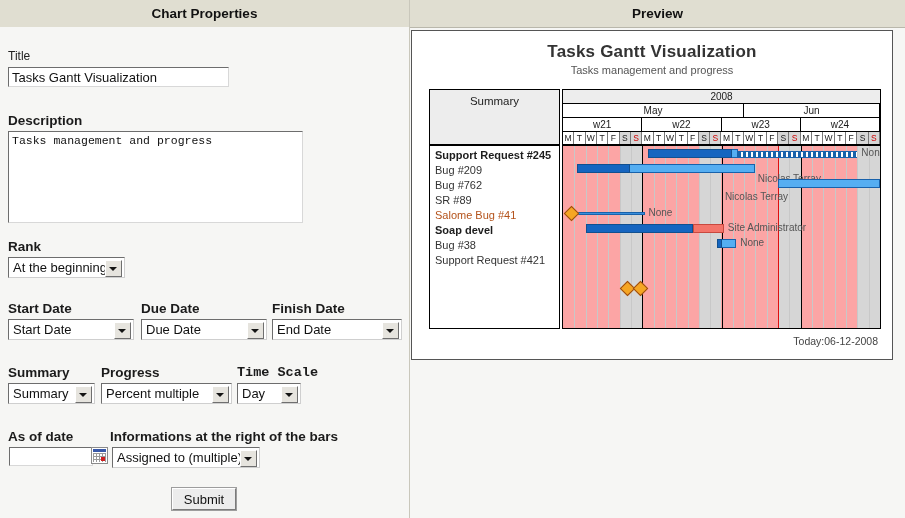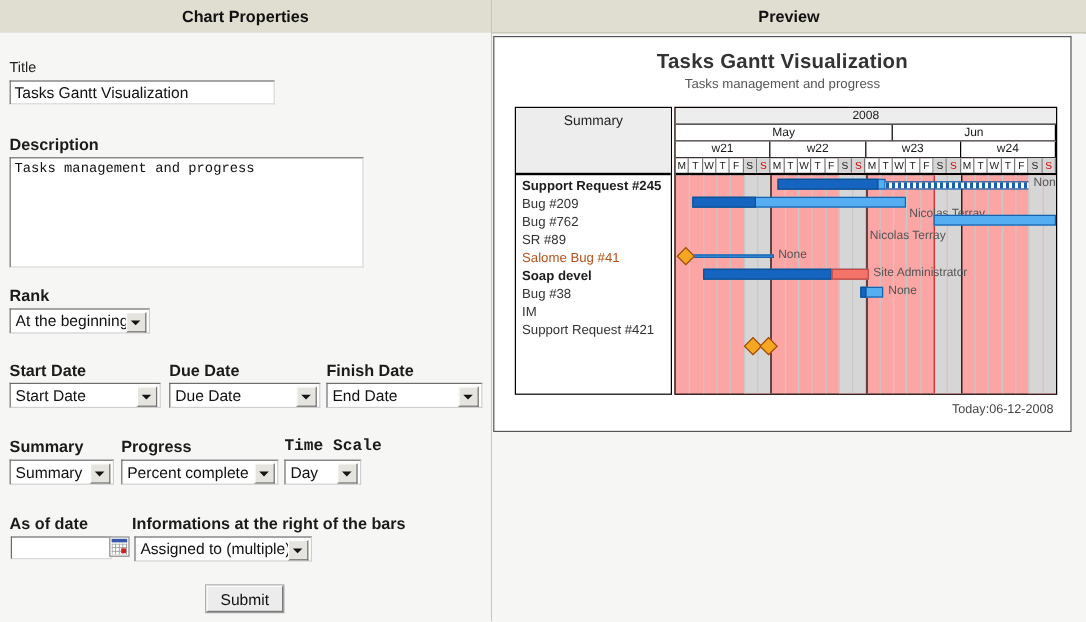--- a/index.html
+++ b/index.html
@@ -193,21 +193,21 @@
     </div>
 
     <div class="fld lbl" style="left:8px;top:338px;">Summary</div>
     <div class="sel" style="position:absolute;left:8px;top:356px;width:87px;">
       <span class="val">Summary</span>
       <span class="arr"></span>
     </div>
 
     <div class="fld lbl" style="left:101px;top:338px;">Progress</div>
     <div class="sel" style="position:absolute;left:101px;top:356px;width:131px;">
-      <span class="val">Percent complete</span>
+      <span class="val">Percent multiple</span>
       <span class="arr"></span>
     </div>
 
     <div class="fld lbl" style="left:237px;top:338px;font-family:Liberation Mono, monospace;">Time Scale</div>
     <div class="sel" style="position:absolute;left:237px;top:356px;width:64px;">
       <span class="val">Day</span>
       <span class="arr"></span>
     </div>
 
     <div class="fld lbl" style="left:8px;top:402px;">As of date</div>
@@ -238,21 +238,20 @@
             <span>Summary</span>
           </div>
           <div class="rowlist" id="rowlist">
               <div class="trow bold">Support Request #245</div>
               <div class="trow">Bug #209</div>
               <div class="trow">Bug #762</div>
               <div class="trow">SR #89</div>
               <div class="trow orange">Salome Bug #41</div>
               <div class="trow bold">Soap devel</div>
               <div class="trow">Bug #38</div>
-              <div class="trow">IM</div>
               <div class="trow">Support Request #421</div>
             </div>
         </div>
 
         <div class="gridcol">
           <div class="hdr-year">
             <div class="cell" id="yearcell" style="left:0;width:100%;border-right:none;">2008</div>
           </div>
           <div class="hdr-month" id="monthrow">
               <div class="cell" style="left: 0px; width: 181.143px;">May</div>

